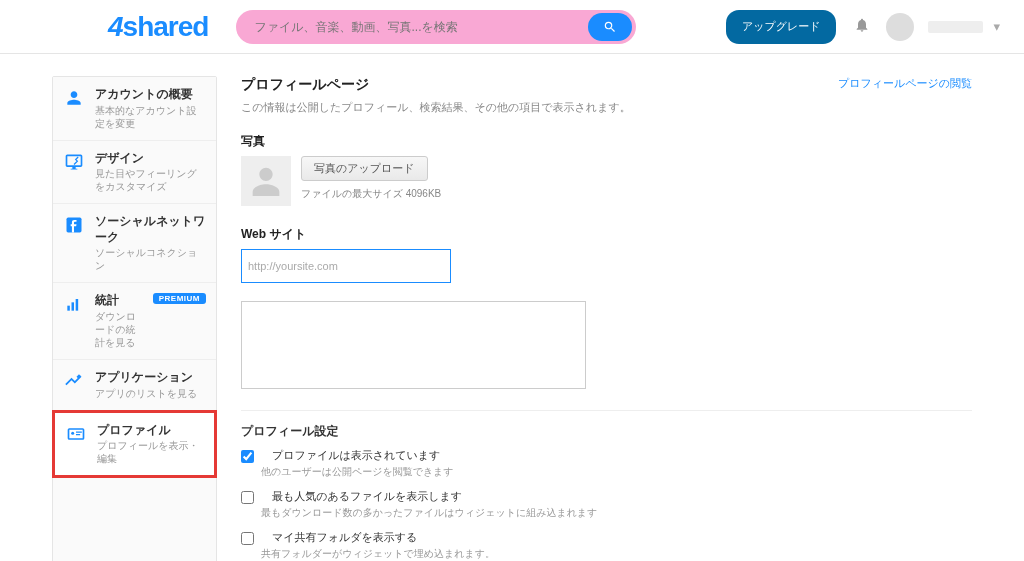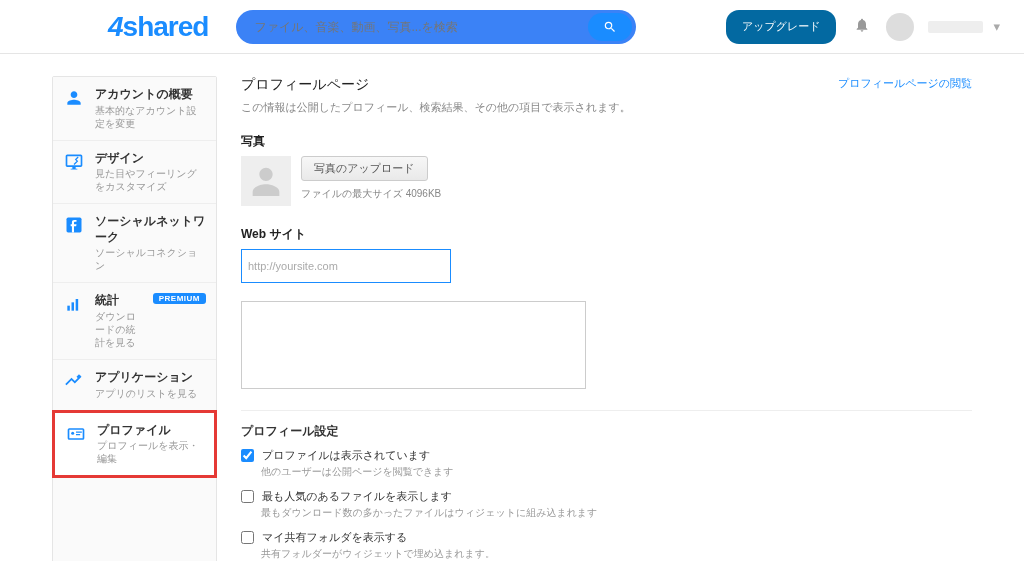--- a/index.html
+++ b/index.html
@@ -25,21 +25,21 @@
     letter-spacing: -1px;
     display: flex;
     align-items: baseline;
   }
   .logo .four { color: #1a8cff; font-style: italic; }
   .logo .shared { color: #1a8cff; font-weight: 700; }
   .searchwrap {
     flex: 0 0 400px;
     display: flex;
     align-items: center;
-    background: #3b82f6;
+    background: #f9a8d4;
     border-radius: 18px;
     height: 34px;
     padding-left: 18px;
     padding-right: 4px;
   }
   .searchwrap input {
     flex: 1;
     border: none;
     background: transparent;
     outline: none;
@@ -153,21 +153,21 @@
     align-self: flex-start;
   }
 
   
   .main {
     flex: 1;
     padding-top: 0;
   }
   .main h2 {
     font-size: 14px;
-    font-weight: normal;
+    font-weight: bold;
     color: #222;
     margin-bottom: 6px;
   }
   .main .desc {
     font-size: 11px;
     color: #888;
     margin-bottom: 18px;
   }
   .header-row { display: flex; }
   .header-row .left { flex: 1; }
@@ -234,22 +234,22 @@
 
   .divider { border: none; border-top: 1px solid #eee; margin: 14px 0 12px 0; }
 
   .settings-title {
     font-size: 12px;
     font-weight: bold;
     margin-bottom: 8px;
   }
   .chk-row {
     display: flex;
-    align-items: flex-start;
-    gap: 8px;
+    align-items: center;
+    gap: 18px;
     font-size: 11px;
     margin-bottom: 2px;
   }
   .chk-row input { margin-top: 1px; accent-color: #1a8cff; }
   .chk-note {
     font-size: 10px;
     color: #999;
     margin-left: 20px;
     margin-bottom: 10px;
   }

